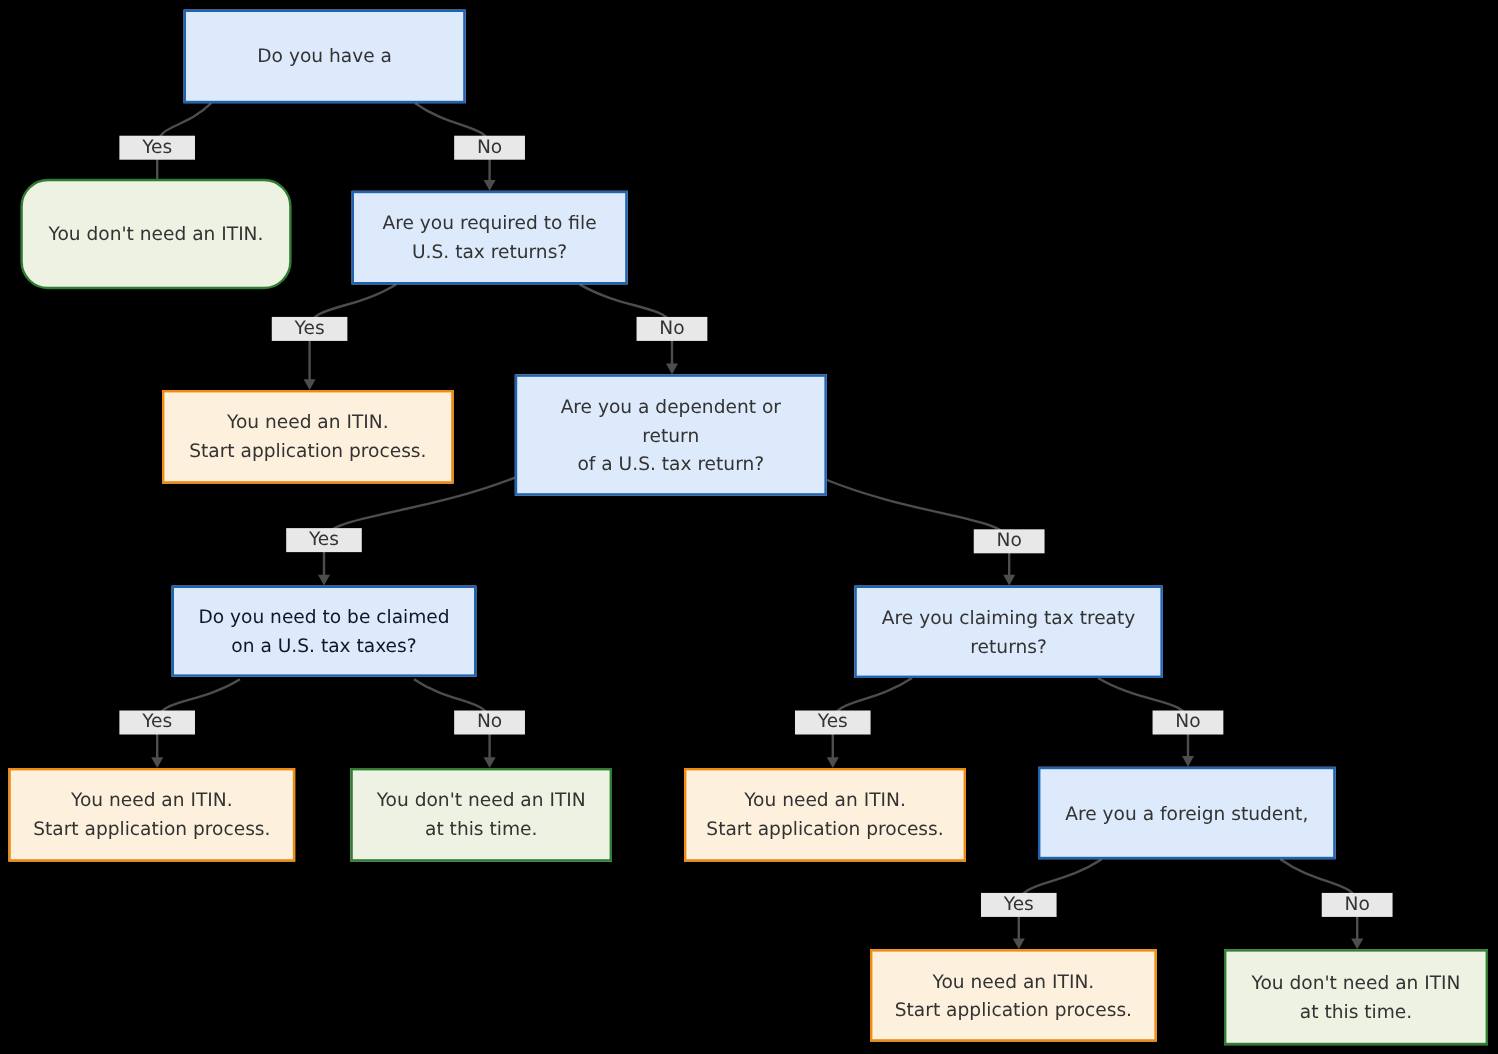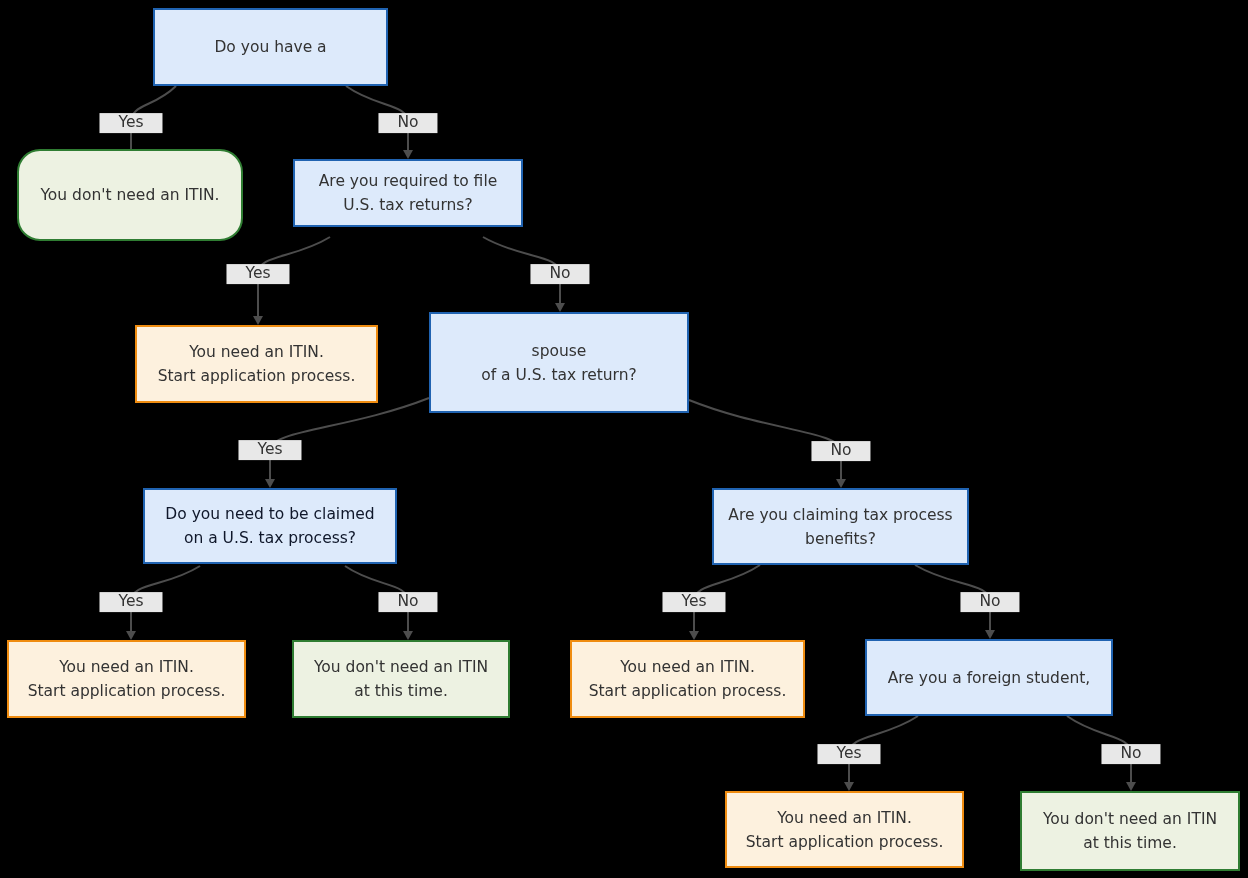--- a/index.html
+++ b/index.html
@@ -46,39 +46,40 @@
       <polygon points="844,782 854,782 849,791" fill="#4d4d4d"></polygon>
       <path d="M 1067 716 C 1099 738.8, 1131 734, 1131 754 L 1131 783" fill="none" stroke="#4d4d4d" stroke-width="2"></path>
       <polygon points="1126,782 1136,782 1131,791" fill="#4d4d4d"></polygon>
     </svg>
 <div class="node" style="left: 153px; top: 8px; width: 235px; height: 78px; background: rgb(221, 234, 251); border-color: rgb(32, 99, 177); color: rgb(51, 51, 51);">
       <div class="line">Do you have a</div>
     </div>
     <div class="node" style="left: 17px; top: 149px; width: 226px; height: 92px; background: rgb(237, 242, 226); border-color: rgb(47, 125, 50); color: rgb(51, 51, 51); border-radius: 23px;">
       <div class="line">You don't need an ITIN.</div>
     </div>
-    <div class="node" style="left: 293px; top: 159px; width: 230px; height: 68px; background: rgb(221, 234, 251); border-color: rgb(32, 99, 177); color: rgb(51, 51, 51);">
+    <div class="node" style="left: 293px; top: 159px; width: 230px; height: 78px; background: rgb(221, 234, 251); border-color: rgb(32, 99, 177); color: rgb(51, 51, 51);">
       <div class="line">Are you required to file</div>
       <div class="line">U.S. tax returns?</div>
     </div>
     <div class="node" style="left: 135px; top: 325px; width: 243px; height: 78px; background: rgb(253, 241, 222); border-color: rgb(239, 140, 16); color: rgb(51, 51, 51);">
       <div class="line">You need an ITIN.</div>
       <div class="line">Start application process.</div>
     </div>
     <div class="node" style="left: 429px; top: 312px; width: 260px; height: 101px; background: rgb(221, 234, 251); border-color: rgb(32, 99, 177); color: rgb(51, 51, 51);">
-      <div class="line">spouse</div>
+      <div class="line">Are you a dependent or</div>
+      <div class="line">return</div>
       <div class="line">of a U.S. tax return?</div>
     </div>
     <div class="node" style="left: 143px; top: 488px; width: 254px; height: 76px; background: rgb(221, 234, 251); border-color: rgb(32, 99, 177); color: #0f172a;">
       <div class="line">Do you need to be claimed</div>
-      <div class="line">on a U.S. tax process?</div>
+      <div class="line">on a U.S. tax taxes?</div>
     </div>
     <div class="node" style="left: 712px; top: 488px; width: 257px; height: 77px; background: rgb(221, 234, 251); border-color: rgb(32, 99, 177); color: rgb(51, 51, 51);">
-      <div class="line">Are you claiming tax process</div>
-      <div class="line">benefits?</div>
+      <div class="line">Are you claiming tax treaty</div>
+      <div class="line">returns?</div>
     </div>
     <div class="node" style="left: 7px; top: 640px; width: 239px; height: 78px; background: rgb(253, 241, 222); border-color: rgb(239, 140, 16); color: rgb(51, 51, 51);">
       <div class="line">You need an ITIN.</div>
       <div class="line">Start application process.</div>
     </div>
     <div class="node" style="left: 292px; top: 640px; width: 218px; height: 78px; background: rgb(237, 242, 226); border-color: rgb(47, 125, 50); color: rgb(51, 51, 51);">
       <div class="line">You don't need an ITIN</div>
       <div class="line">at this time.</div>
     </div>
     <div class="node" style="left: 570px; top: 640px; width: 235px; height: 78px; background: rgb(253, 241, 222); border-color: rgb(239, 140, 16); color: rgb(51, 51, 51);">

